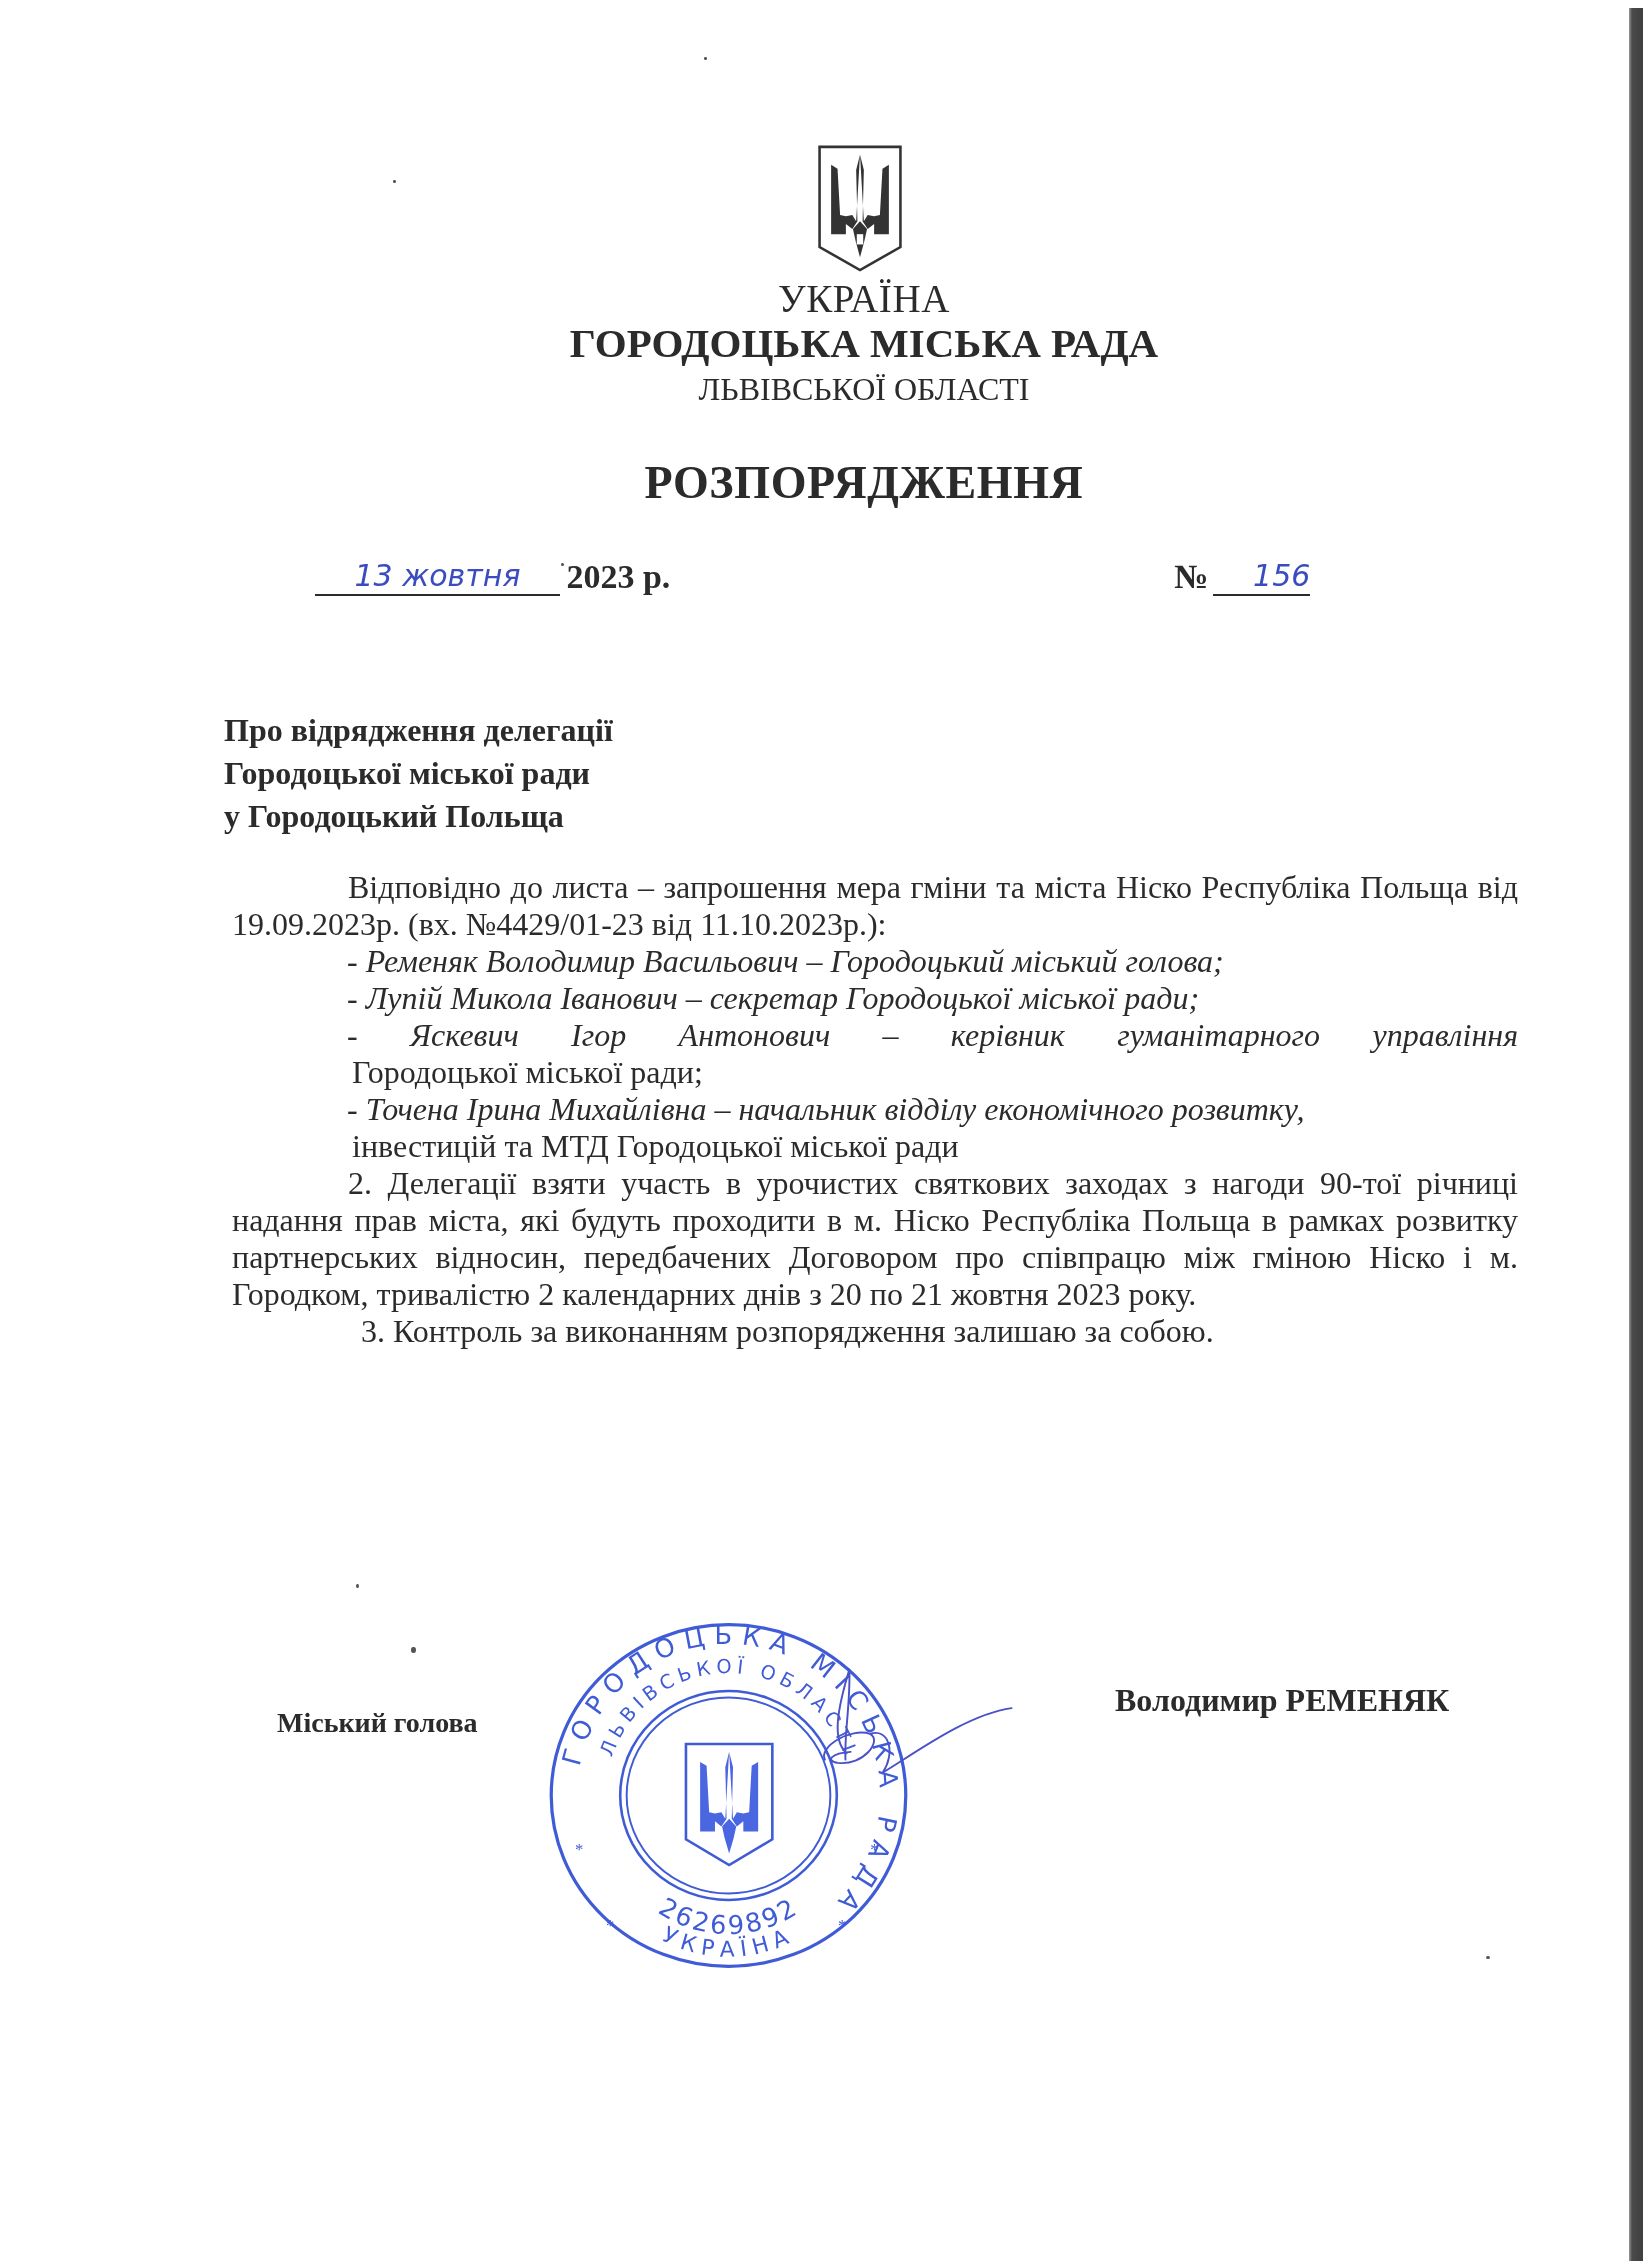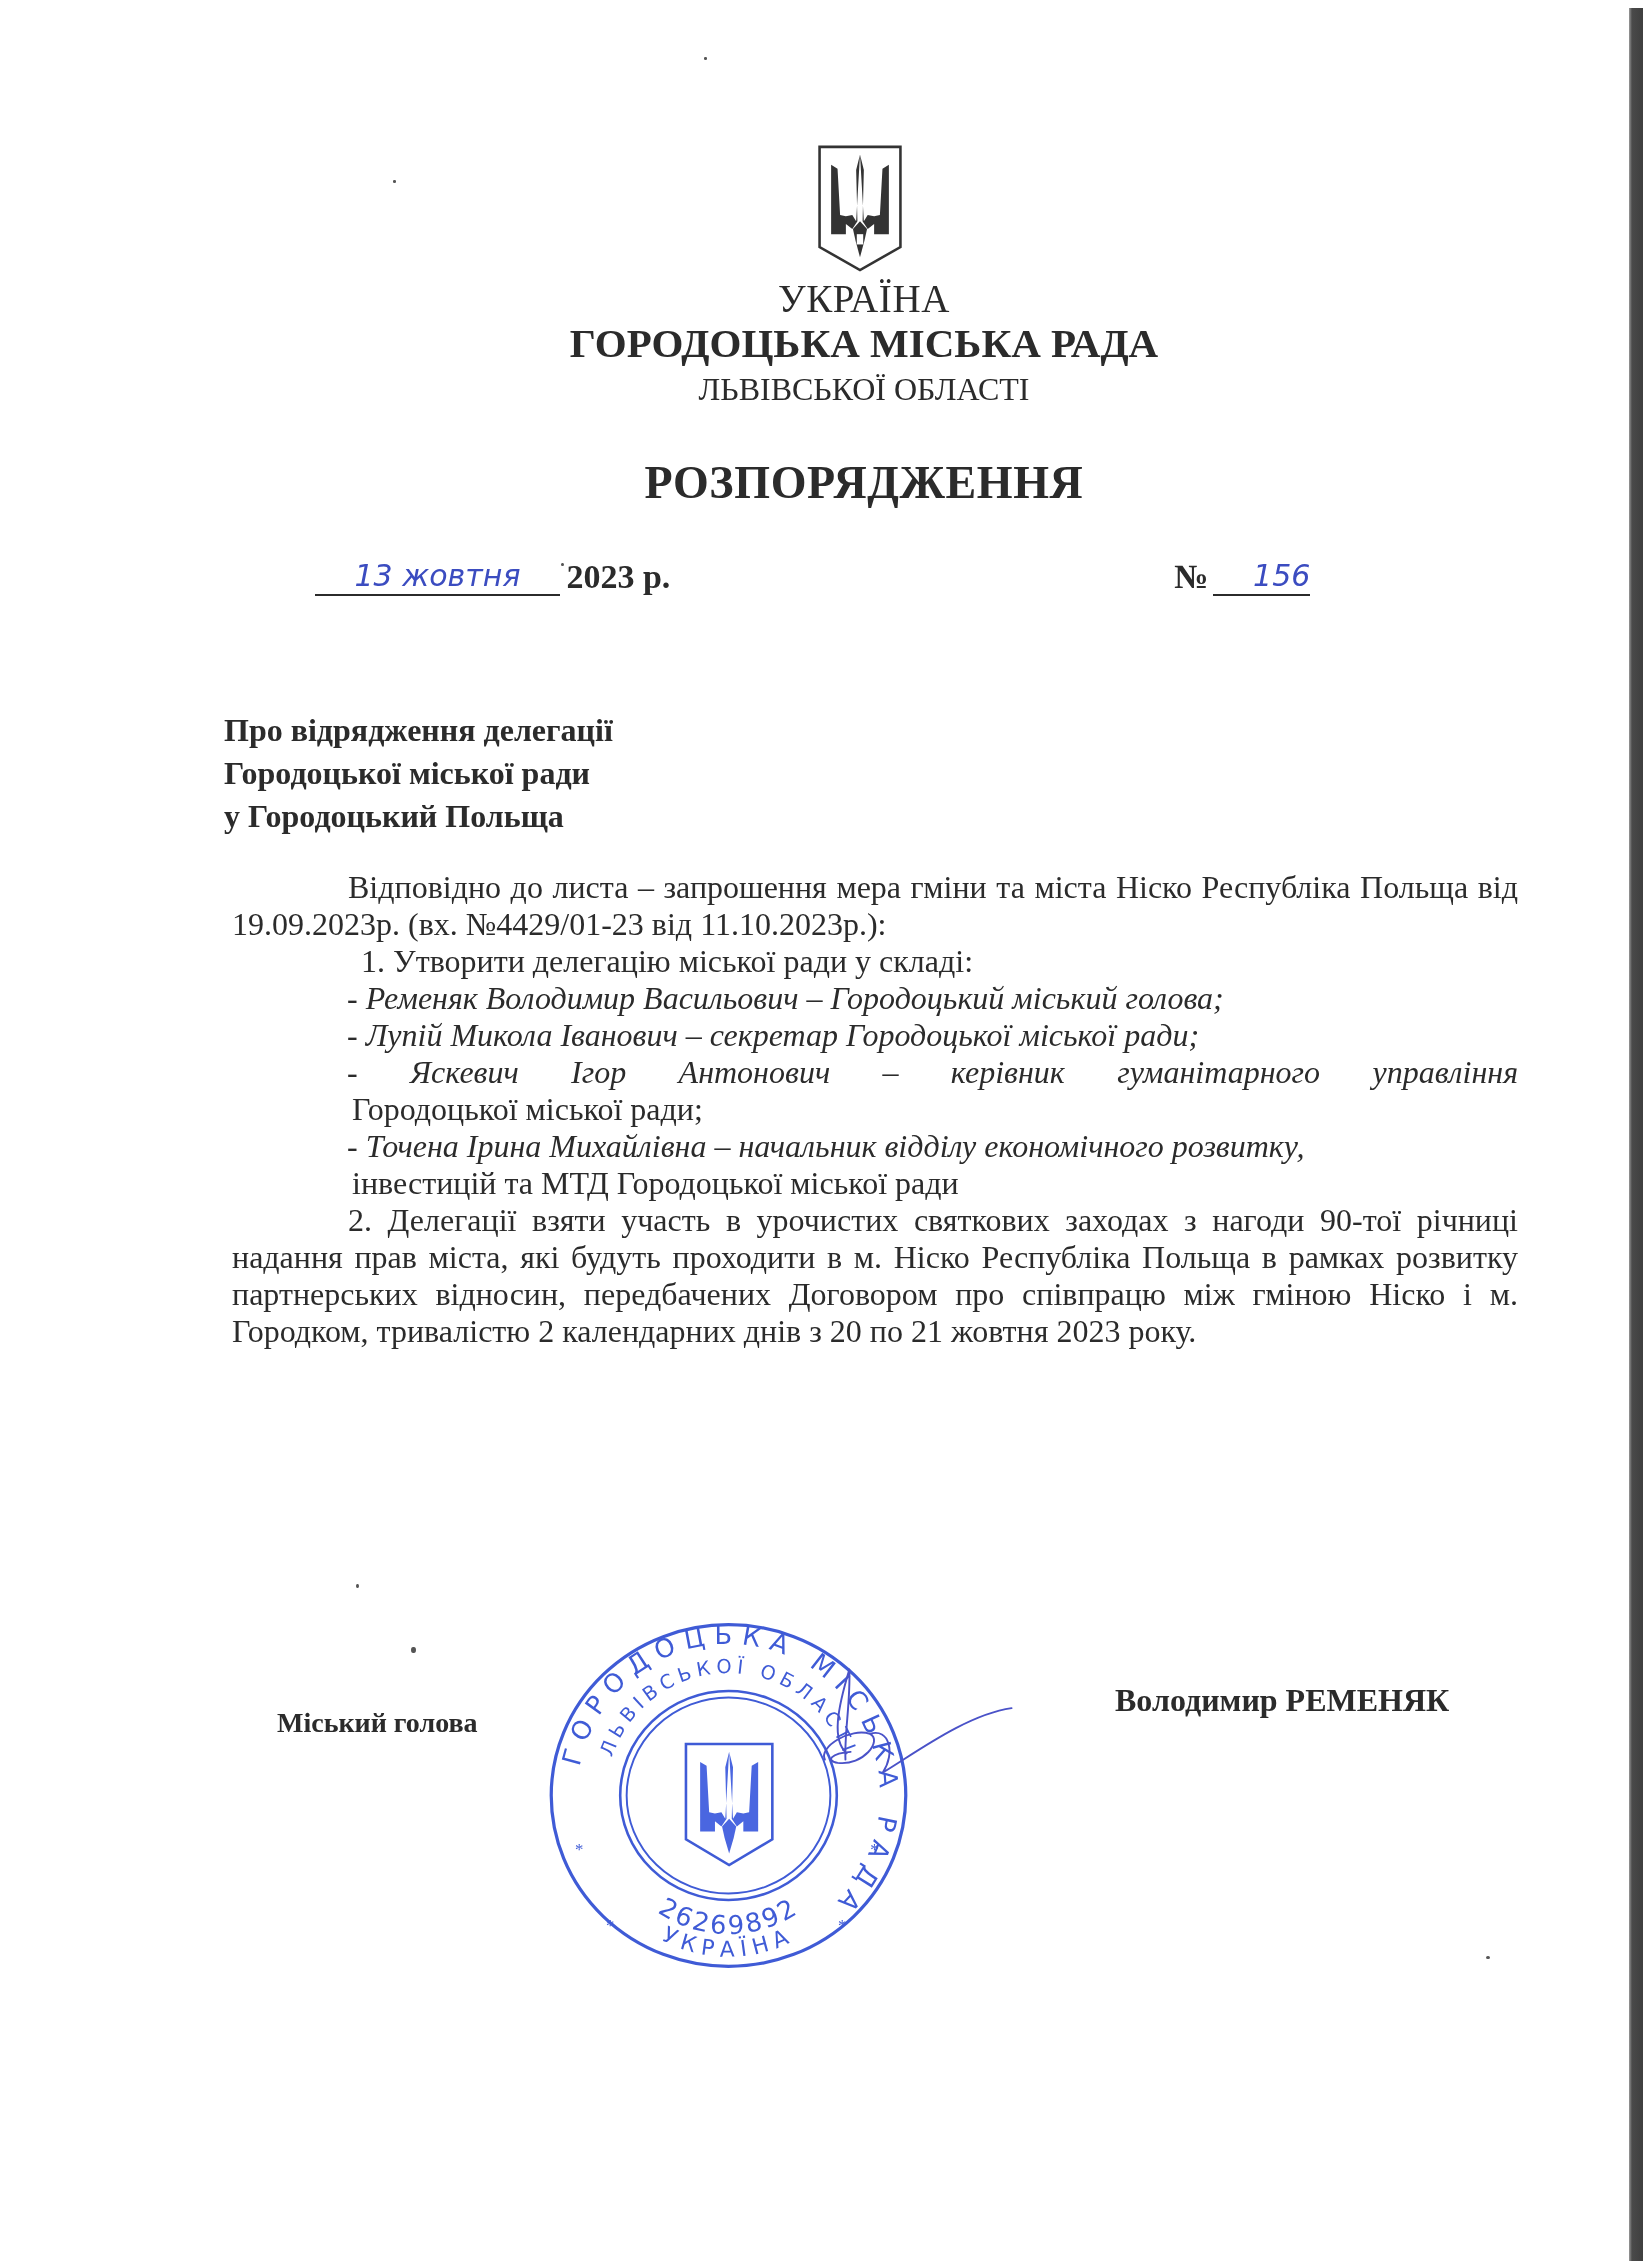--- a/index.html
+++ b/index.html
@@ -59,28 +59,28 @@
 </div>
 
 <div class="abs subject">
   <div>Про відрядження делегації</div>
   <div>Городоцької міської ради</div>
   <div>у Городоцький Польща</div>
 </div>
 
 <div class="body">
   <p class="ind1">Відповідно до листа – запрошення мера гміни та міста Ніско Республіка Польща від 19.09.2023р. (вх. №4429/01-23 від 11.10.2023р.):</p>
-  <p class="ind-num">1. Утворити делегацію міської ради у складі:</p>
   <p class="dash">- Ременяк Володимир Васильович – Городоцький міський голова;</p>
   <p class="dash">- Лупій Микола Іванович – секретар Городоцької міської ради;</p>
   <p class="dash" style="text-align-last: justify;">- Яскевич Ігор Антонович – керівник гуманітарного управління</p>
   <p class="cont">Городоцької міської ради;</p>
   <p class="dash">- Точена Ірина Михайлівна – начальник відділу економічного розвитку,</p>
   <p class="cont">інвестицій та МТД Городоцької міської ради</p>
   <p class="ind1">2. Делегації взяти участь в урочистих святкових заходах з нагоди 90-тої річниці надання прав міста, які будуть проходити в м. Ніско Республіка Польща в рамках розвитку партнерських відносин, передбачених Договором про співпрацю між гміною Ніско і м. Городком, тривалістю 2 календарних днів з 20 по 21 жовтня 2023 року.</p>
+  <p class="ind-num">3. Контроль за виконанням розпорядження залишаю за собою.</p>
 </div>
 
 <div class="abs signer-title">Міський голова</div>
 <div class="abs signer-name">Володимир РЕМЕНЯК</div>
 
 <svg class="stamp" viewBox="0 0 600 560">
   <defs>
     <path id="outerArc" d="M 300 280 m -235 0 a 235 235 0 1 1 470 0 a 235 235 0 1 1 -470 0"></path>
     <path id="innerArc" d="M 300 280 m -190 0 a 190 190 0 1 1 380 0 a 190 190 0 1 1 -380 0"></path>
     <path id="bottomArc" d="M 105 300 a 195 195 0 0 0 390 0"></path>

